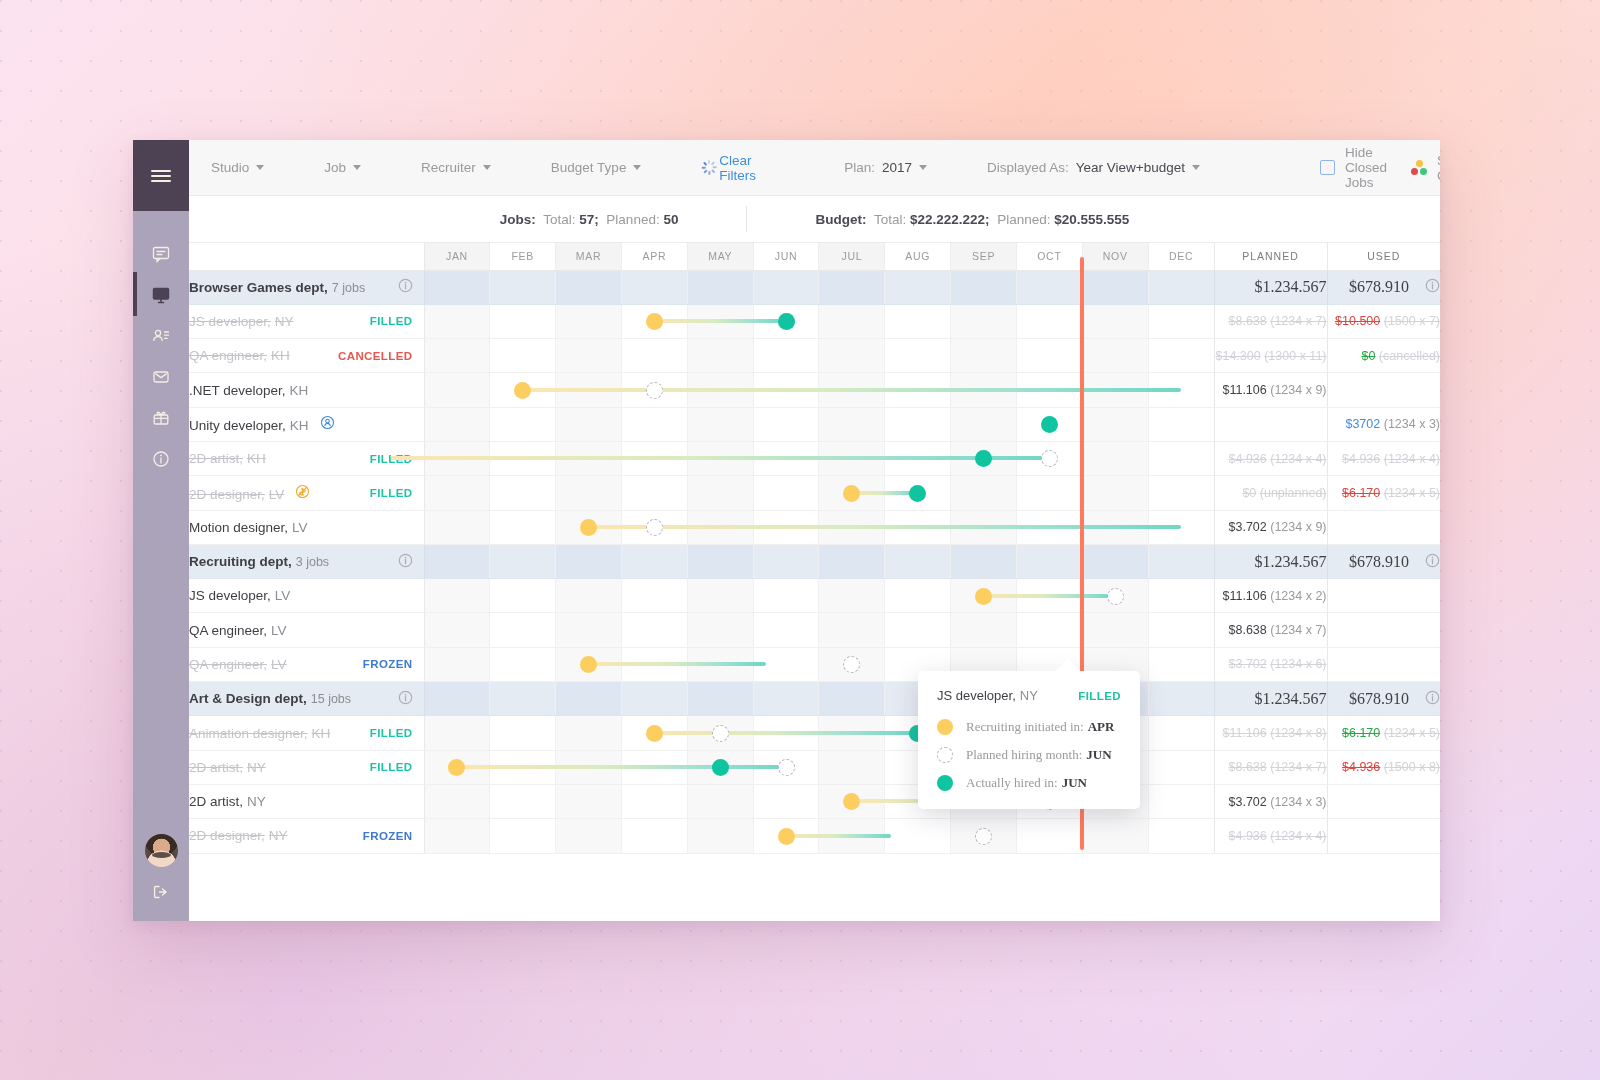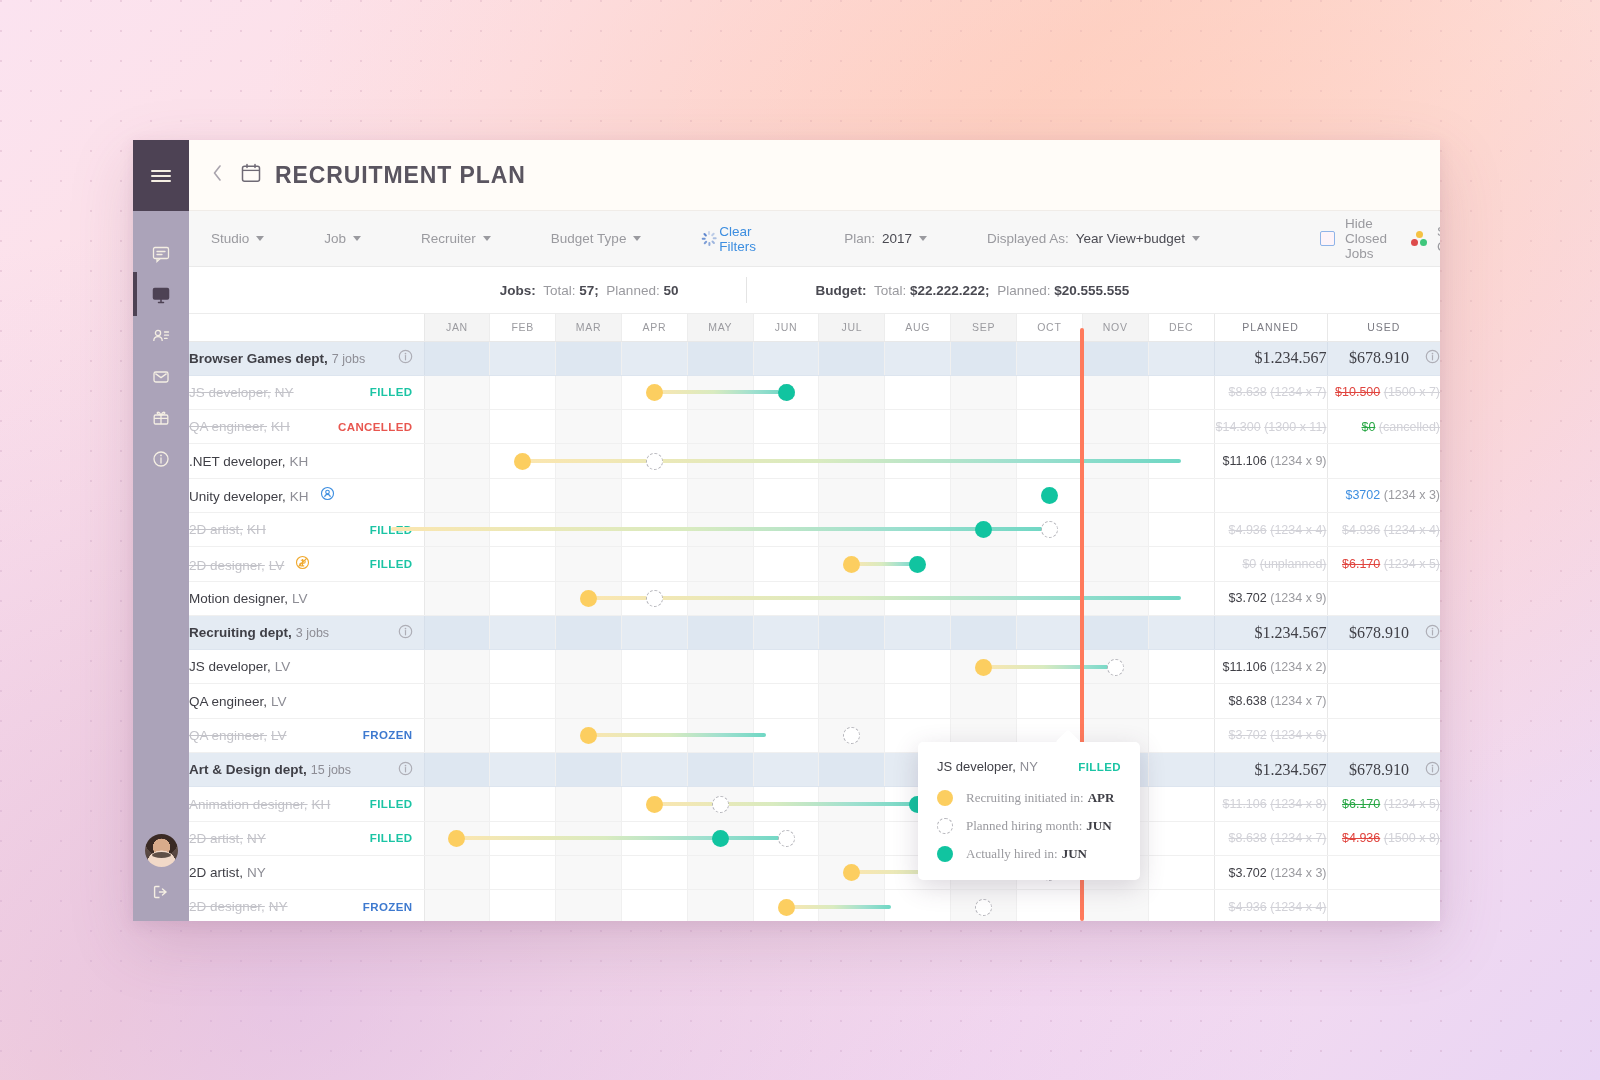--- a/index.html
+++ b/index.html
@@ -256,35 +256,20 @@
             <path d="M8.5 3.5H4.6a1 1 0 0 0-1 1v9a1 1 0 0 0 1 1h3.9"></path>
             <path d="M11.5 6 15 9l-3.5 3M8.5 9H15" stroke-linecap="round"></path>
           </svg>
         </span>
       </div>
     </div>
   </div>
 
   <div class="main">
 
-    <div class="header">
-      <span class="back-chev">
-        <svg width="13" height="20" viewBox="0 0 13 20" fill="none" stroke="#a9a4ad" stroke-width="1.6" stroke-linecap="round" stroke-linejoin="round">
-            <path d="M9 3 3.5 10 9 17"></path>
-          </svg>
-      </span>
-      <span class="cal-icon">
-        <svg width="22" height="22" viewBox="0 0 22 22" fill="none" stroke="#6f6a75" stroke-width="1.5">
-          <rect x="2.5" y="4.2" width="17" height="15" rx="2"></rect>
-            <path d="M2.5 8.4h17" stroke-width="1.3"></path>
-          <path d="M7 2.6v3M15 2.6v3" stroke-linecap="round"></path>
-        </svg>
-      </span>
-      <span class="page-title">RECRUITMENT PLAN</span>
-    </div>
 
     <div class="toolbar">
       <div class="tb-drop">
         <span>Studio</span>
         <span class="caret"></span>
       </div>
       <div class="tb-drop">
         <span>Job</span>
         <span class="caret"></span>
       </div>

